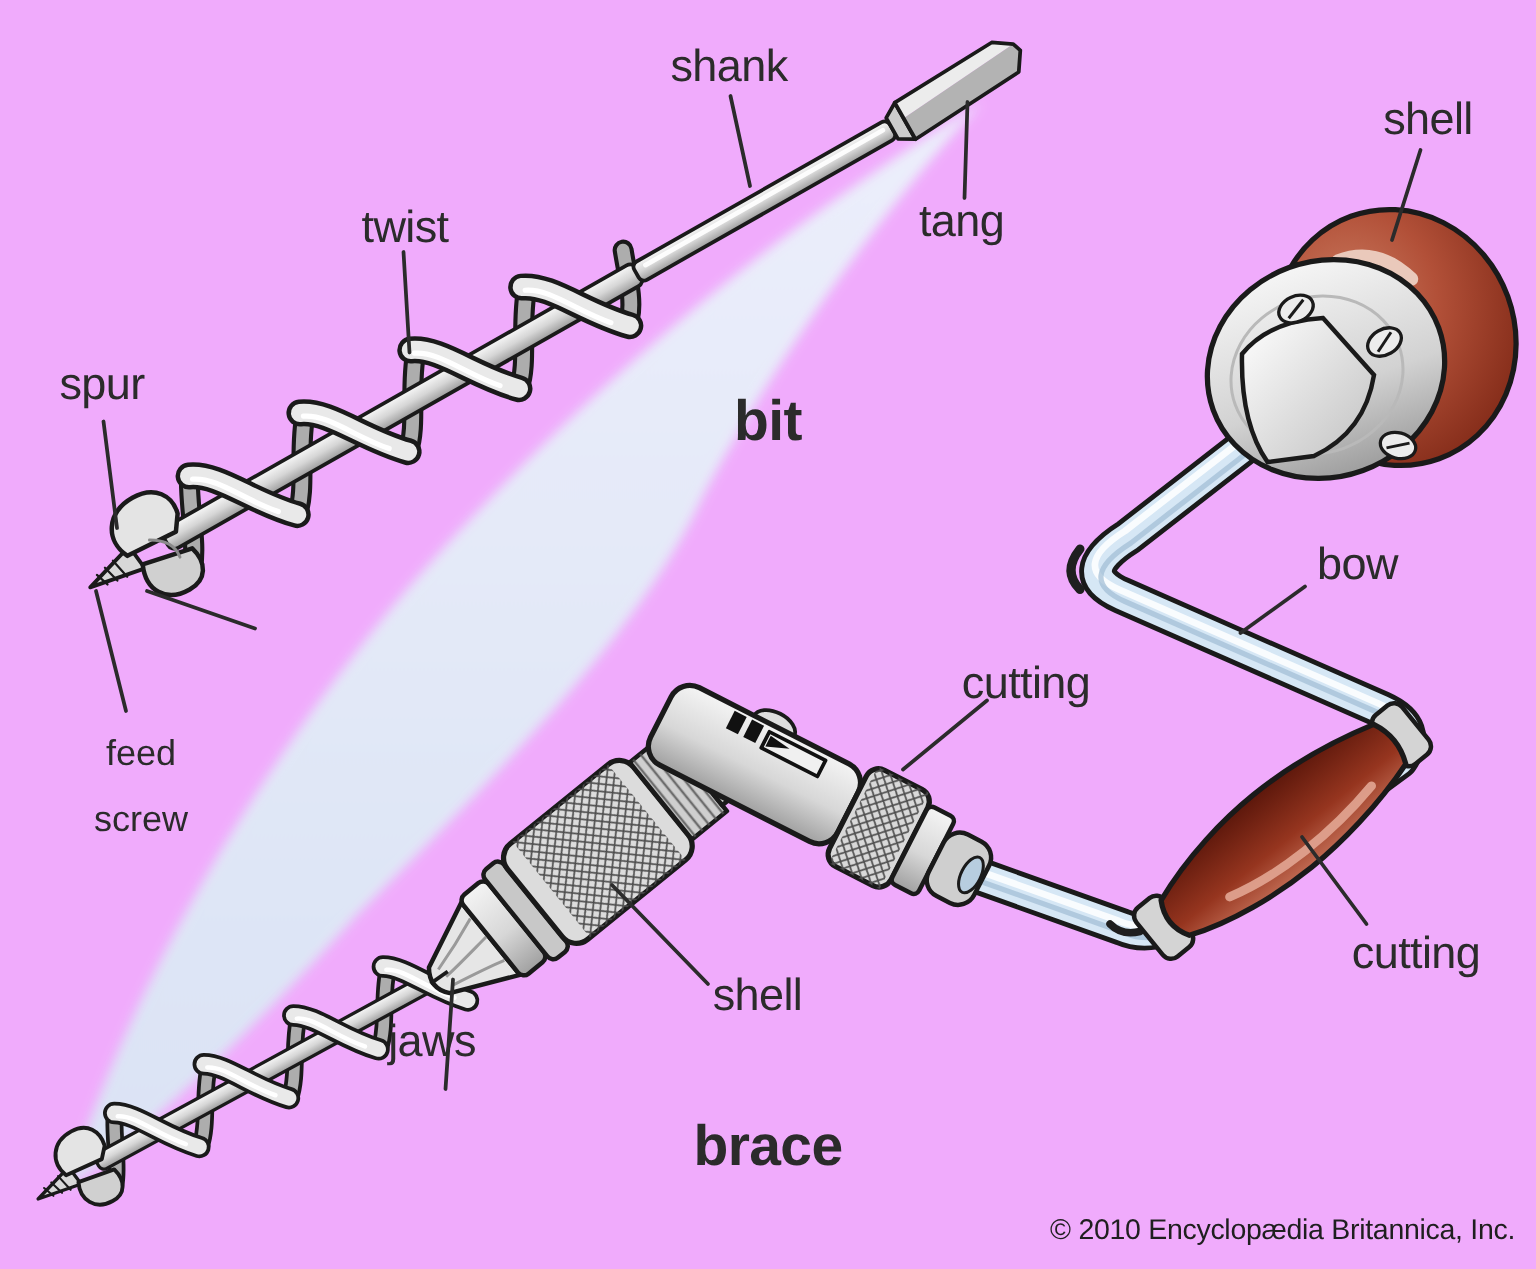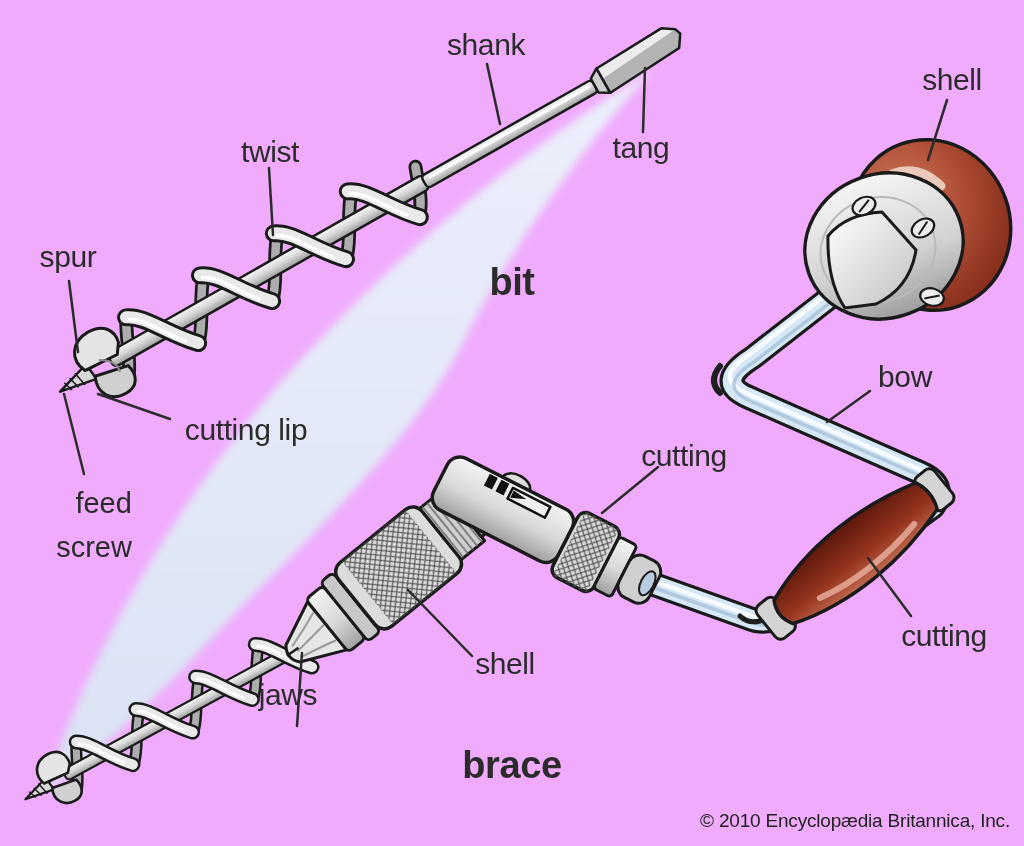--- a/index.html
+++ b/index.html
@@ -3,21 +3,21 @@
 <meta charset="utf-8">
 <style>
   html,body{margin:0;padding:0;background:#fff;}
   #stage{position:relative;width:1024px;height:846px;background:#ffffff;overflow:hidden;
          font-family:"Liberation Sans", sans-serif;}
   #art{position:absolute;left:0;top:0;}
   .lbl{position:absolute;transform:translate(-50%,-50%);font-size:30px;letter-spacing:-0.4px;
        color:var(--label-color,#2b2b2b);white-space:nowrap;}
   .lbl.bold{font-weight:700;font-size:38px;}
   #feedscrew{position:absolute;left:94px;top:481px;transform:translateX(-50%);
-             text-align:right;line-height:44px;font-size:29px;color:var(--label-color,#2b2b2b);}
+             text-align:center;line-height:44px;font-size:24px;color:var(--label-color,#2b2b2b);}
   #copyright{position:absolute;right:14px;top:810px;font-size:19px;color:#1f1f1f;letter-spacing:-0.2px;}
 </style>
 </head>
 <body>
 
 <div id="stage" style="background: #f0abfc;">
 
 <svg id="art" width="1024" height="846" viewBox="0 0 1024 846">
   <defs>
     <linearGradient id="swooshG" x1="0" y1="0" x2="0" y2="1">
@@ -228,21 +228,20 @@
     <line x1="911" y1="616" x2="868" y2="558"></line>
     <line x1="472" y1="656" x2="408" y2="590"></line>
     <line x1="297" y1="726" x2="302" y2="653"></line>
   </g>
 </svg>
 
 <div class="lbl" style="left:486px;top:45px">shank</div>
 <div class="lbl" style="left:641px;top:148px">tang</div>
 <div class="lbl" style="left:270px;top:152px">twist</div>
 <div class="lbl" style="left:68px;top:257px">spur</div>
-<div class="lbl" style="left:246px;top:430px">cutting lip</div>
 <div id="feedscrew">
   <div>feed</div>
   <div>screw</div>
 </div>
 <div class="lbl bold" style="left:512px;top:282px">bit</div>
 <div class="lbl" style="left:952px;top:80px">shell</div>
 <div class="lbl" style="left:905px;top:377px">bow</div>
 <div class="lbl" style="left:684px;top:456px">cutting</div>
 <div class="lbl" style="left:944px;top:636px">cutting</div>
 <div class="lbl" style="left:505px;top:664px">shell</div>

